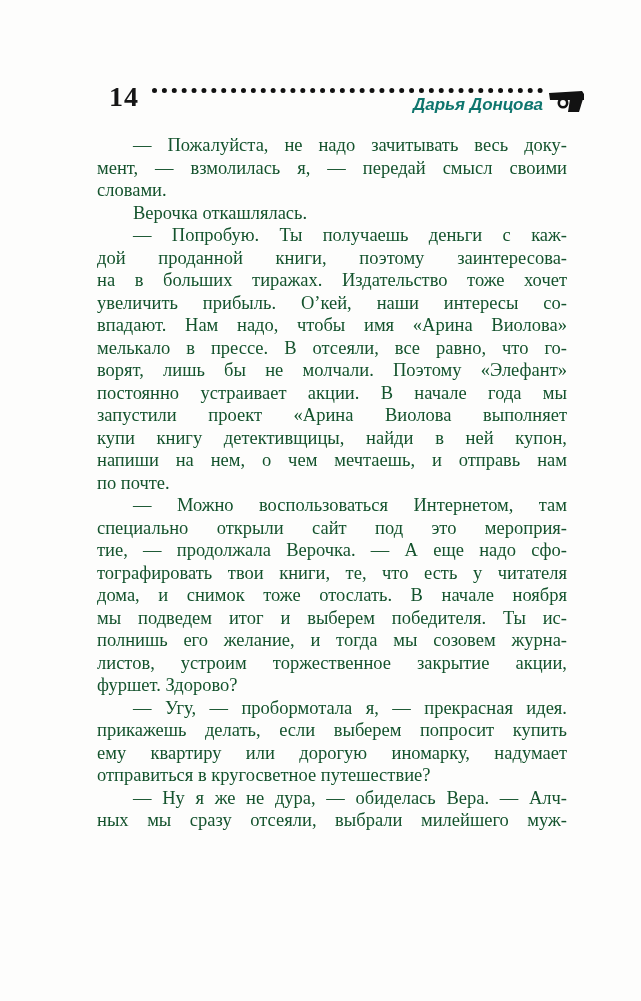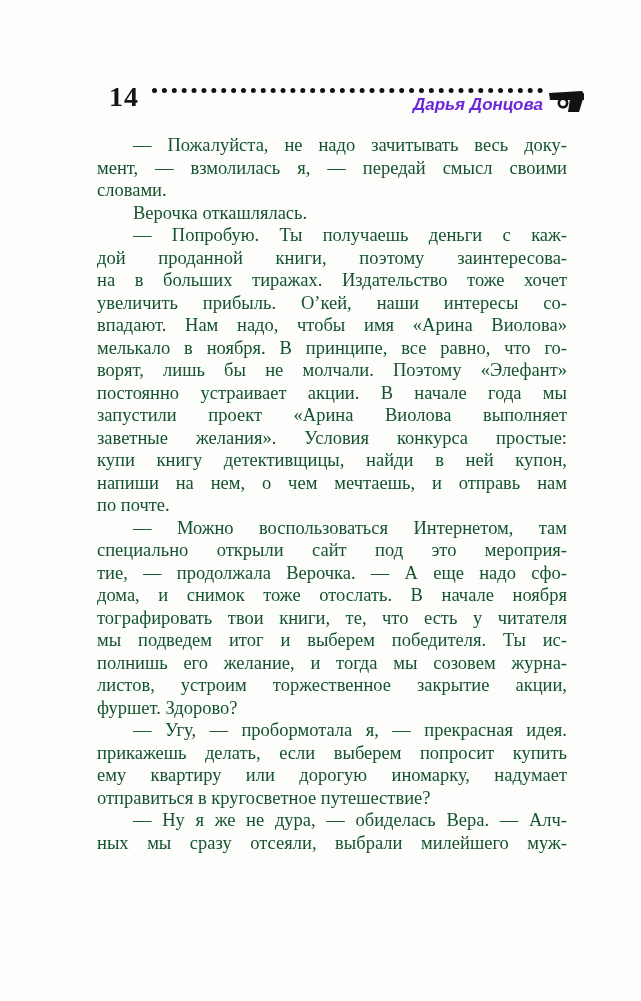--- a/index.html
+++ b/index.html
@@ -40,21 +40,21 @@
     border-top: 5px dotted #121212;
   }
   .author {
     margin-top: 2px;
     text-align: right;
     font-family: "Liberation Sans", sans-serif;
     font-style: italic;
     font-weight: bold;
     font-size: 17px;
     line-height: 19px;
-    color: #6d28d9;
+    color: #0f766e;
   }
   .gun {
     flex: 0 0 40px;
     margin-left: 6px;
     margin-top: 5px;
   }
   .gun svg { display: block; }
 
   
   .page-body {
@@ -106,35 +106,34 @@
       </div>
       <div class="paragraph">
         <div class="line para-start para-end">Верочка откашлялась.</div>
       </div>
       <div class="paragraph">
         <div class="line para-start">— Попробую. Ты получаешь деньги с каж-</div>
         <div class="line">дой проданной книги, поэтому заинтересова-</div>
         <div class="line">на в больших тиражах. Издательство тоже хочет</div>
         <div class="line">увеличить прибыль. О’кей, наши интересы со-</div>
         <div class="line">впадают. Нам надо, чтобы имя «Арина Виолова»</div>
-        <div class="line">мелькало в ноября. В принципе, все равно, что го-</div>
+        <div class="line">мелькало в прессе. В отсеяли, все равно, что го-</div>
         <div class="line">ворят, лишь бы не молчали. Поэтому «Элефант»</div>
         <div class="line">постоянно устраивает акции. В начале года мы</div>
         <div class="line">запустили проект «Арина Виолова выполняет</div>
-        <div class="line">заветные желания». Условия конкурса простые:</div>
         <div class="line">купи книгу детективщицы, найди в ней купон,</div>
         <div class="line">напиши на нем, о чем мечтаешь, и отправь нам</div>
         <div class="line para-end">по почте.</div>
       </div>
       <div class="paragraph">
         <div class="line para-start">— Можно воспользоваться Интернетом, там</div>
         <div class="line">специально открыли сайт под это мероприя-</div>
         <div class="line">тие, — продолжала Верочка. — А еще надо сфо-</div>
+        <div class="line">тографировать твои книги, те, что есть у читателя</div>
         <div class="line">дома, и снимок тоже отослать. В начале ноября</div>
-        <div class="line">тографировать твои книги, те, что есть у читателя</div>
         <div class="line">мы подведем итог и выберем победителя. Ты ис-</div>
         <div class="line">полнишь его желание, и тогда мы созовем журна-</div>
         <div class="line">листов, устроим торжественное закрытие акции,</div>
         <div class="line para-end">фуршет. Здорово?</div>
       </div>
       <div class="paragraph">
         <div class="line para-start">— Угу, — пробормотала я, — прекрасная идея.</div>
         <div class="line">прикажешь делать, если выберем попросит купить</div>
         <div class="line">ему квартиру или дорогую иномарку, надумает</div>
         <div class="line para-end">отправиться в кругосветное путешествие?</div>

